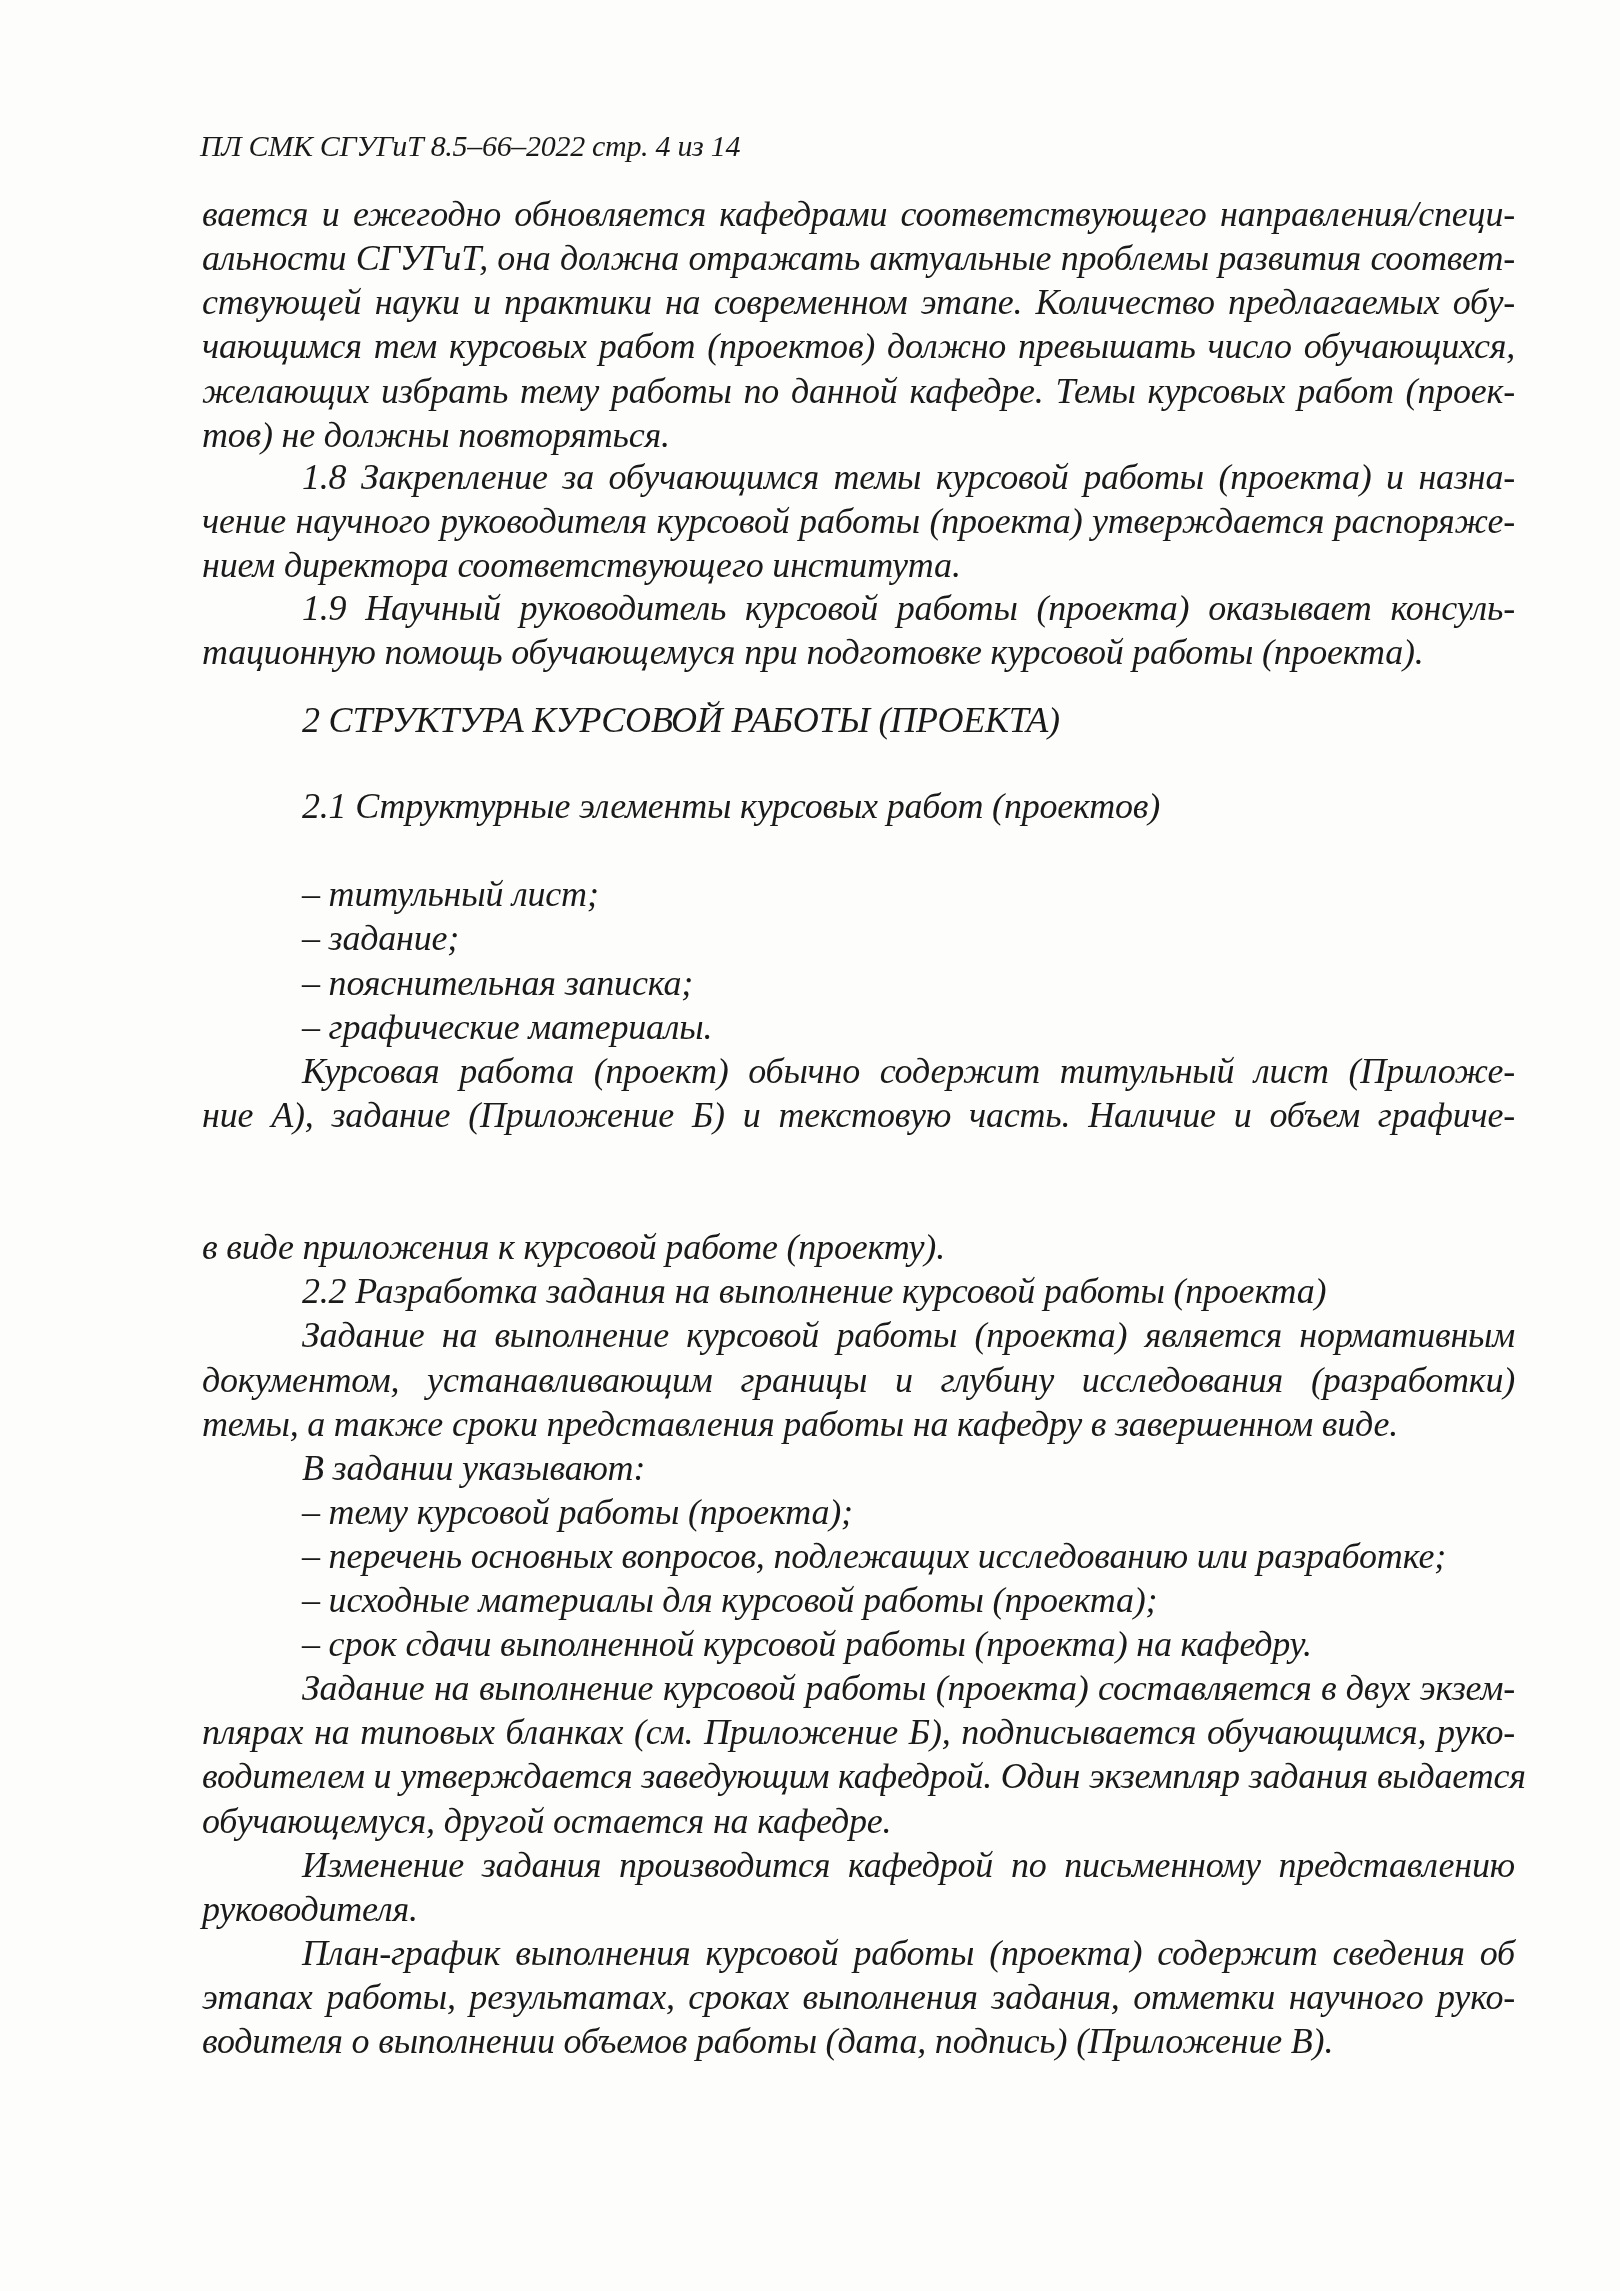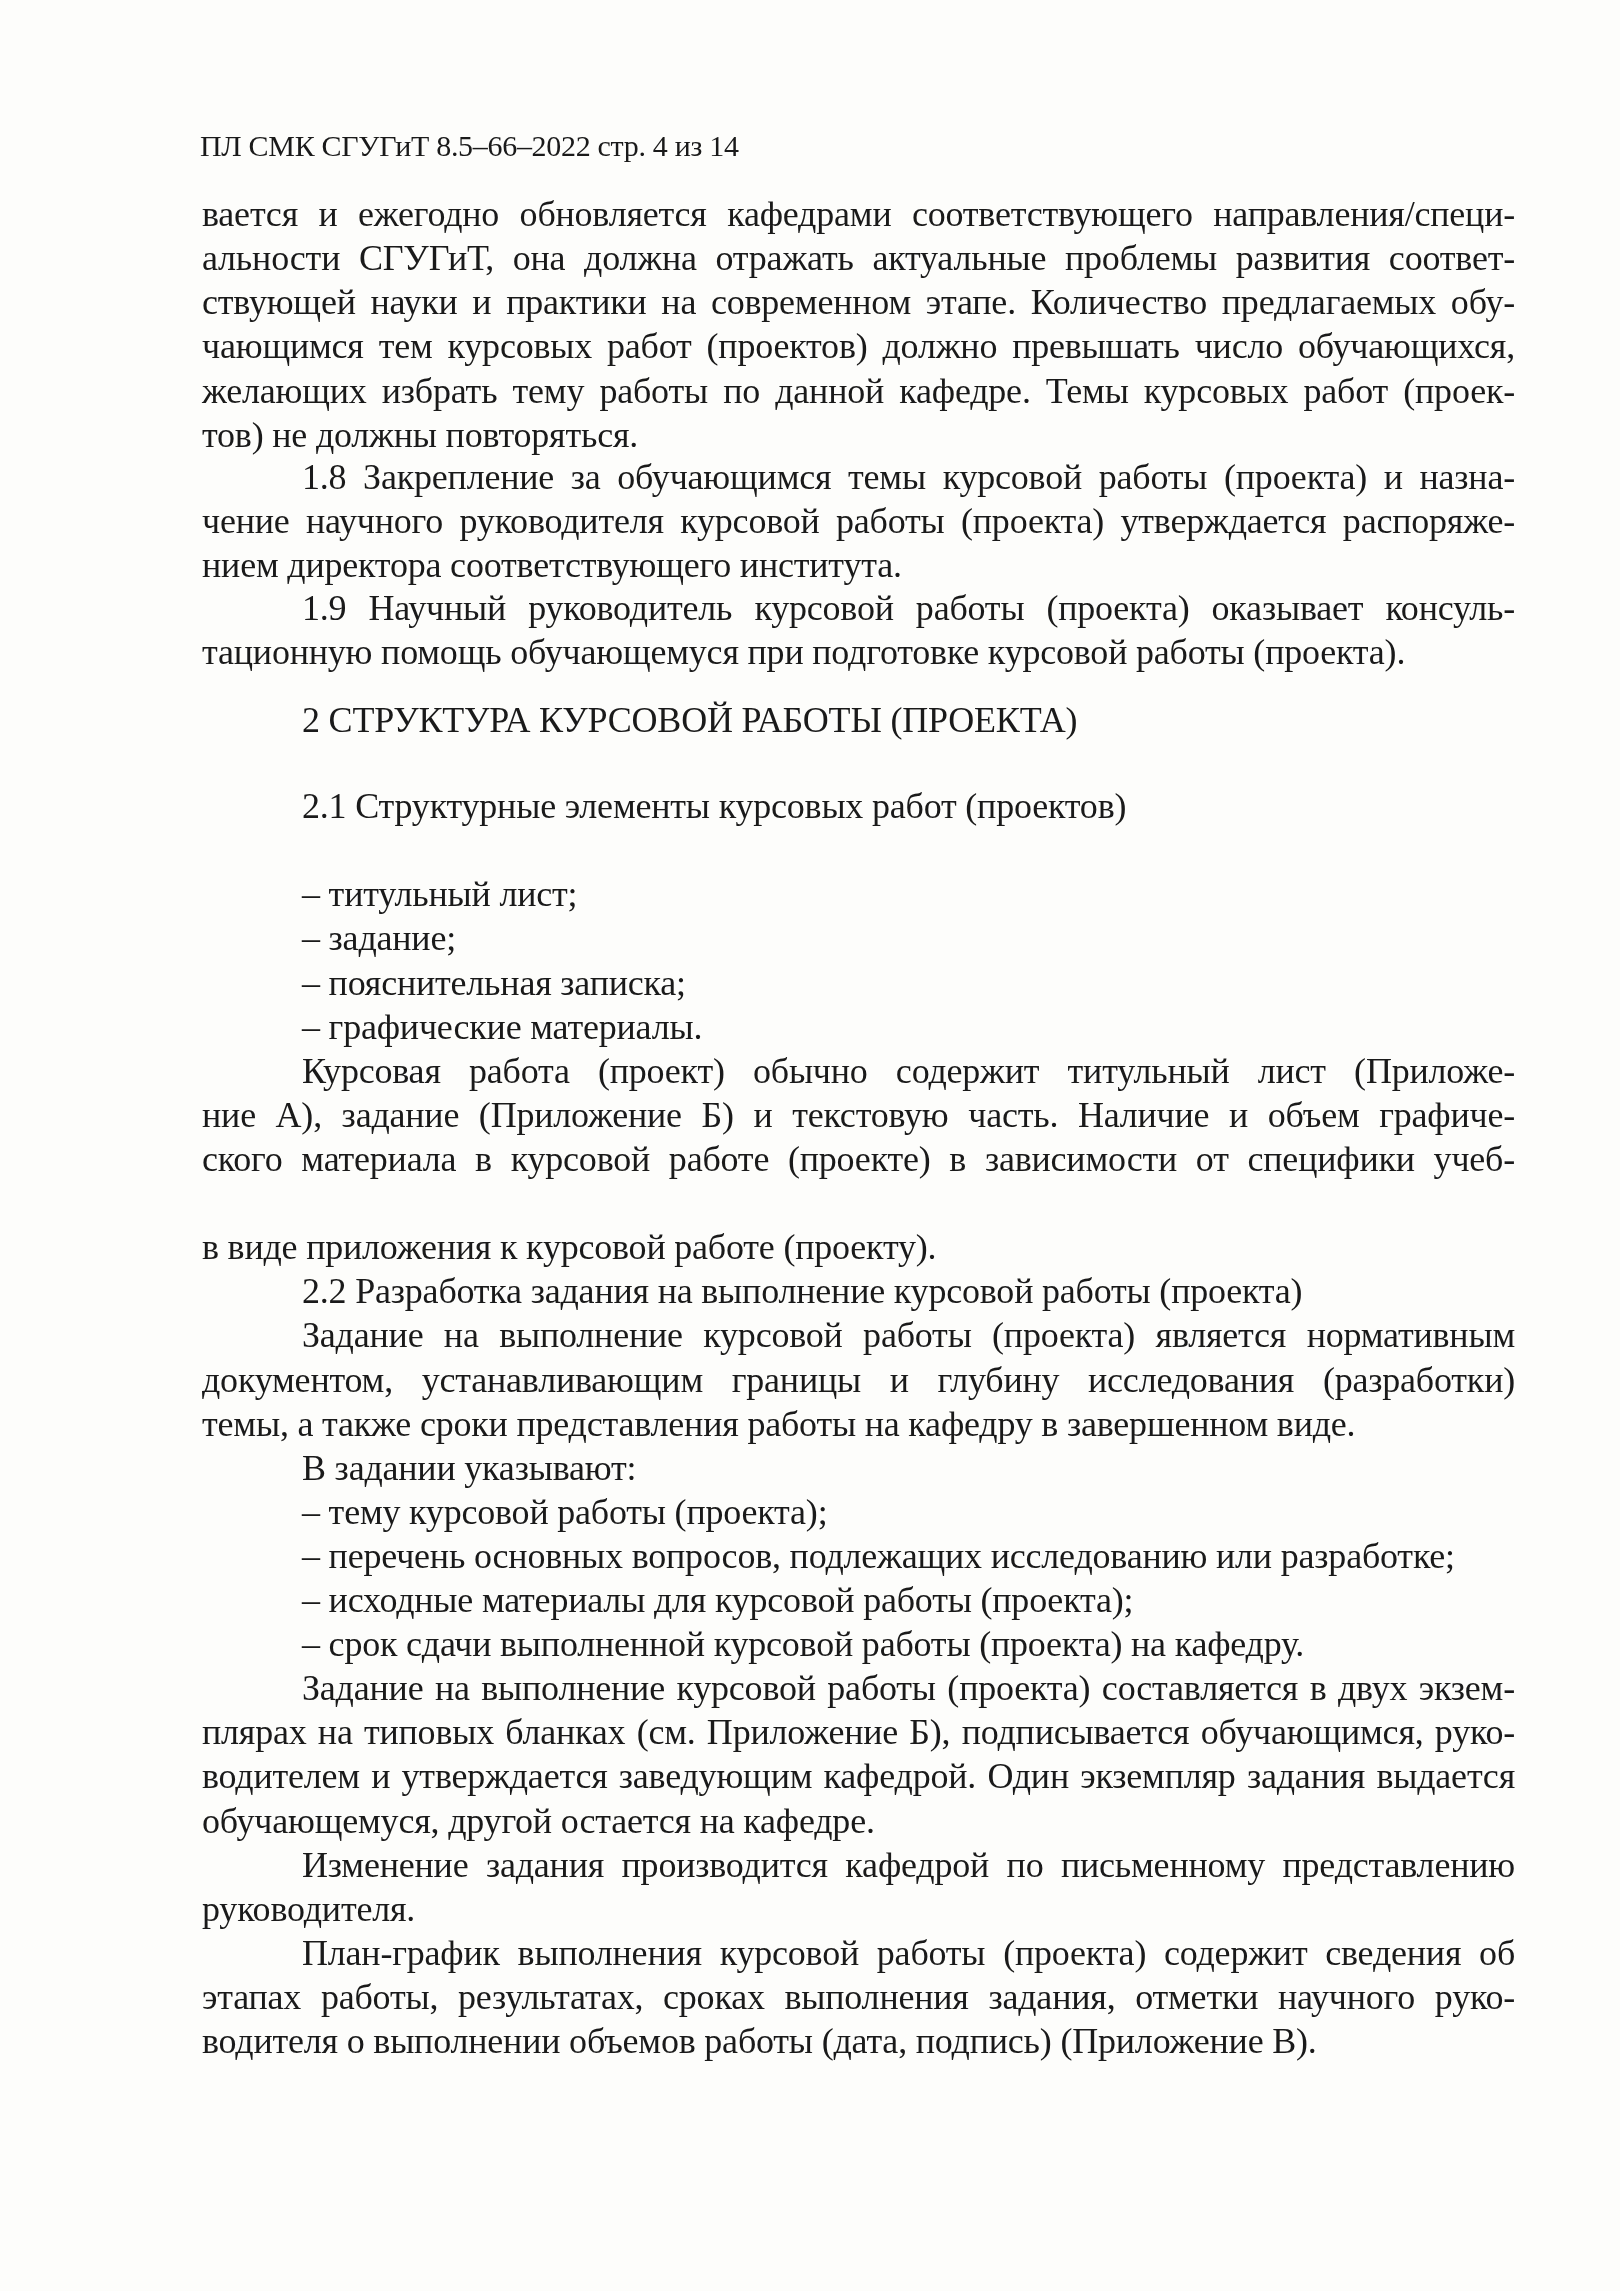--- a/index.html
+++ b/index.html
@@ -1,21 +1,21 @@
 <!DOCTYPE html>
 <html><head>
 <meta charset="utf-8">
 <style>
   html, body { margin: 0; padding: 0; }
   body {
     width: 1620px; height: 2292px; background: #fdfdfb; overflow: hidden;
     font-family: "Liberation Serif", "DejaVu Serif", serif; color: #1a1a1a;
     position: relative;
   }
-  .page { position: absolute; left: 0; top: 0; width: 1500px; height: 2292px; }
+  .page { position: absolute; left: 0; top: 0; width: 1500px; height: 2292px; font-style: italic; }
   .header { position: absolute; left: 200px; top: 129px; font-size: 30px; letter-spacing: -0.3px; }
   .line {
     position: absolute; left: 202px; width: 1313px; font-size: 36px; line-height: 44px;
     white-space: nowrap; letter-spacing: -0.2px;
   }
   .just { text-align: justify; text-align-last: justify; }
   .indent { left: 302px; width: 1213px; }
   .bullet { left: 302px; }
   .heading { left: 302px; font-size: 36px; }
 </style>
@@ -42,21 +42,20 @@
   <div class="line heading" style="top:698px">2  СТРУКТУРА КУРСОВОЙ РАБОТЫ (ПРОЕКТА)</div>
 
   <div class="line indent" style="top:784px">2.1 Структурные элементы курсовых работ (проектов)</div>
   <div class="line bullet" style="top:872px">–  титульный лист;</div>
   <div class="line bullet" style="top:916px">–  задание;</div>
   <div class="line bullet" style="top:961px">–  пояснительная записка;</div>
   <div class="line bullet" style="top:1005px">–  графические материалы.</div>
 
   <div class="line indent just" style="top:1049px">Курсовая работа (проект) обычно содержит титульный лист (Приложе-</div>
   <div class="line just" style="top:1093px">ние А), задание (Приложение Б) и текстовую часть. Наличие и объем графиче-</div>
-  <div class="line just" style="top:1137px">ского материала в курсовой работе (проекте) в зависимости от специфики учеб-</div>
   <div class="line" style="top:1225px">в виде приложения к курсовой работе (проекту).</div>
 
   <div class="line indent" style="top:1269px">2.2 Разработка задания на выполнение курсовой работы (проекта)</div>
   <div class="line indent just" style="top:1313px">Задание на выполнение курсовой работы (проекта) является нормативным</div>
   <div class="line just" style="top:1358px">документом, устанавливающим границы и глубину исследования (разработки)</div>
   <div class="line" style="top:1402px">темы, а также сроки представления работы на кафедру в завершенном виде.</div>
 
   <div class="line indent" style="top:1446px">В задании указывают:</div>
   <div class="line bullet" style="top:1490px">–  тему курсовой работы (проекта);</div>
   <div class="line bullet" style="top:1534px">–  перечень основных вопросов, подлежащих исследованию или разработке;</div>

